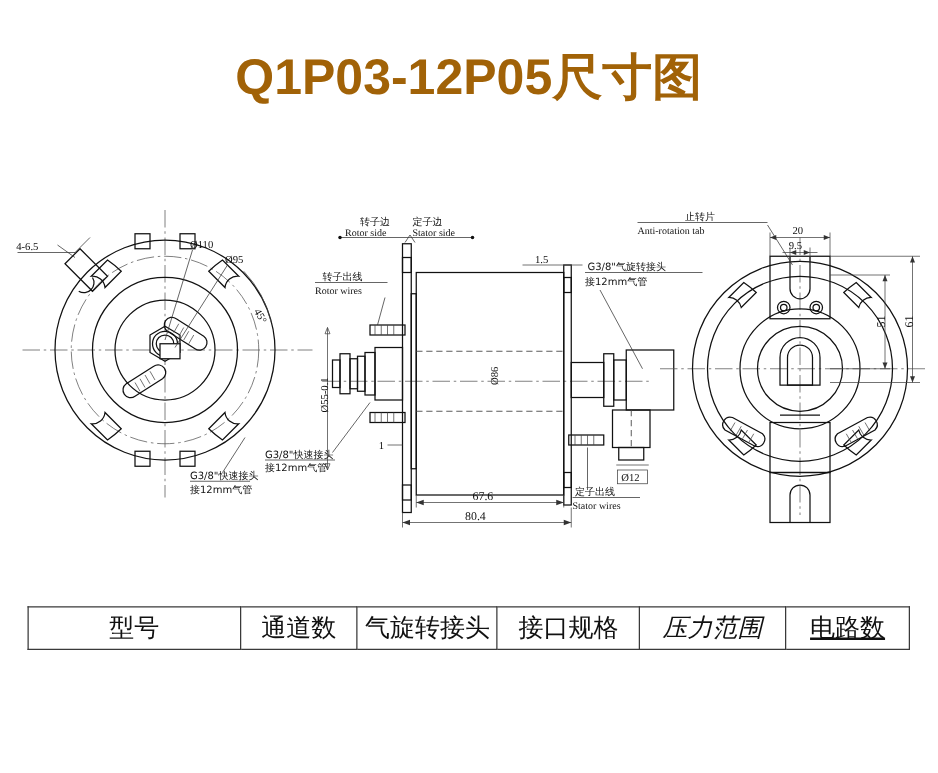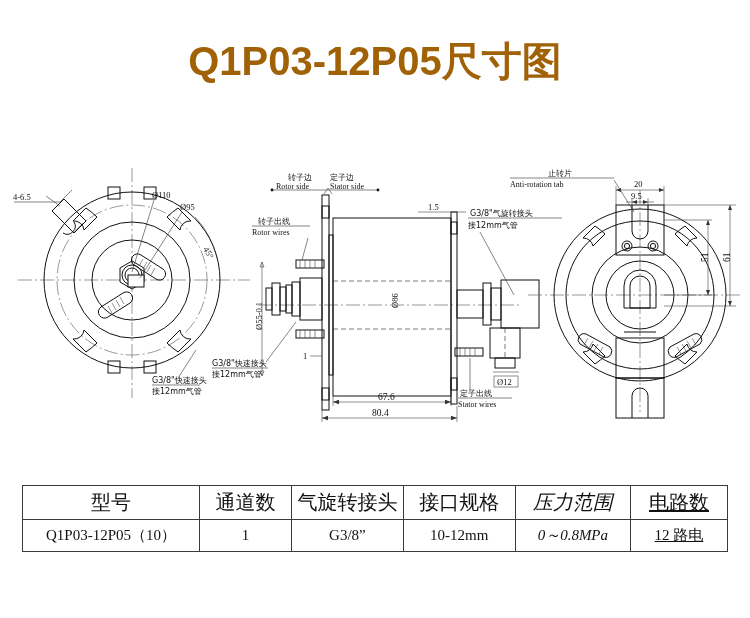--- a/index.html
+++ b/index.html
@@ -367,23 +367,15 @@
   <table class="spec-table">
     <tbody>
       <tr class="head">
         <td class="c0">型号</td>
         <td class="c1">通道数</td>
         <td class="c2">气旋转接头</td>
         <td class="c3">接口规格</td>
         <td class="c4">压力范围</td>
         <td class="c5">电路数</td>
       </tr>
-      <tr>
-        <td class="c0">Q1P03-12P05（10）</td>
-        <td class="c1">1</td>
-        <td class="c2">G3/8”</td>
-        <td class="c3">10-12mm</td>
-        <td class="c4">0～0.8MPa</td>
-        <td class="c5">12 路电</td>
-      </tr>
     </tbody>
   </table>
 </div>
 
 </body></html>

